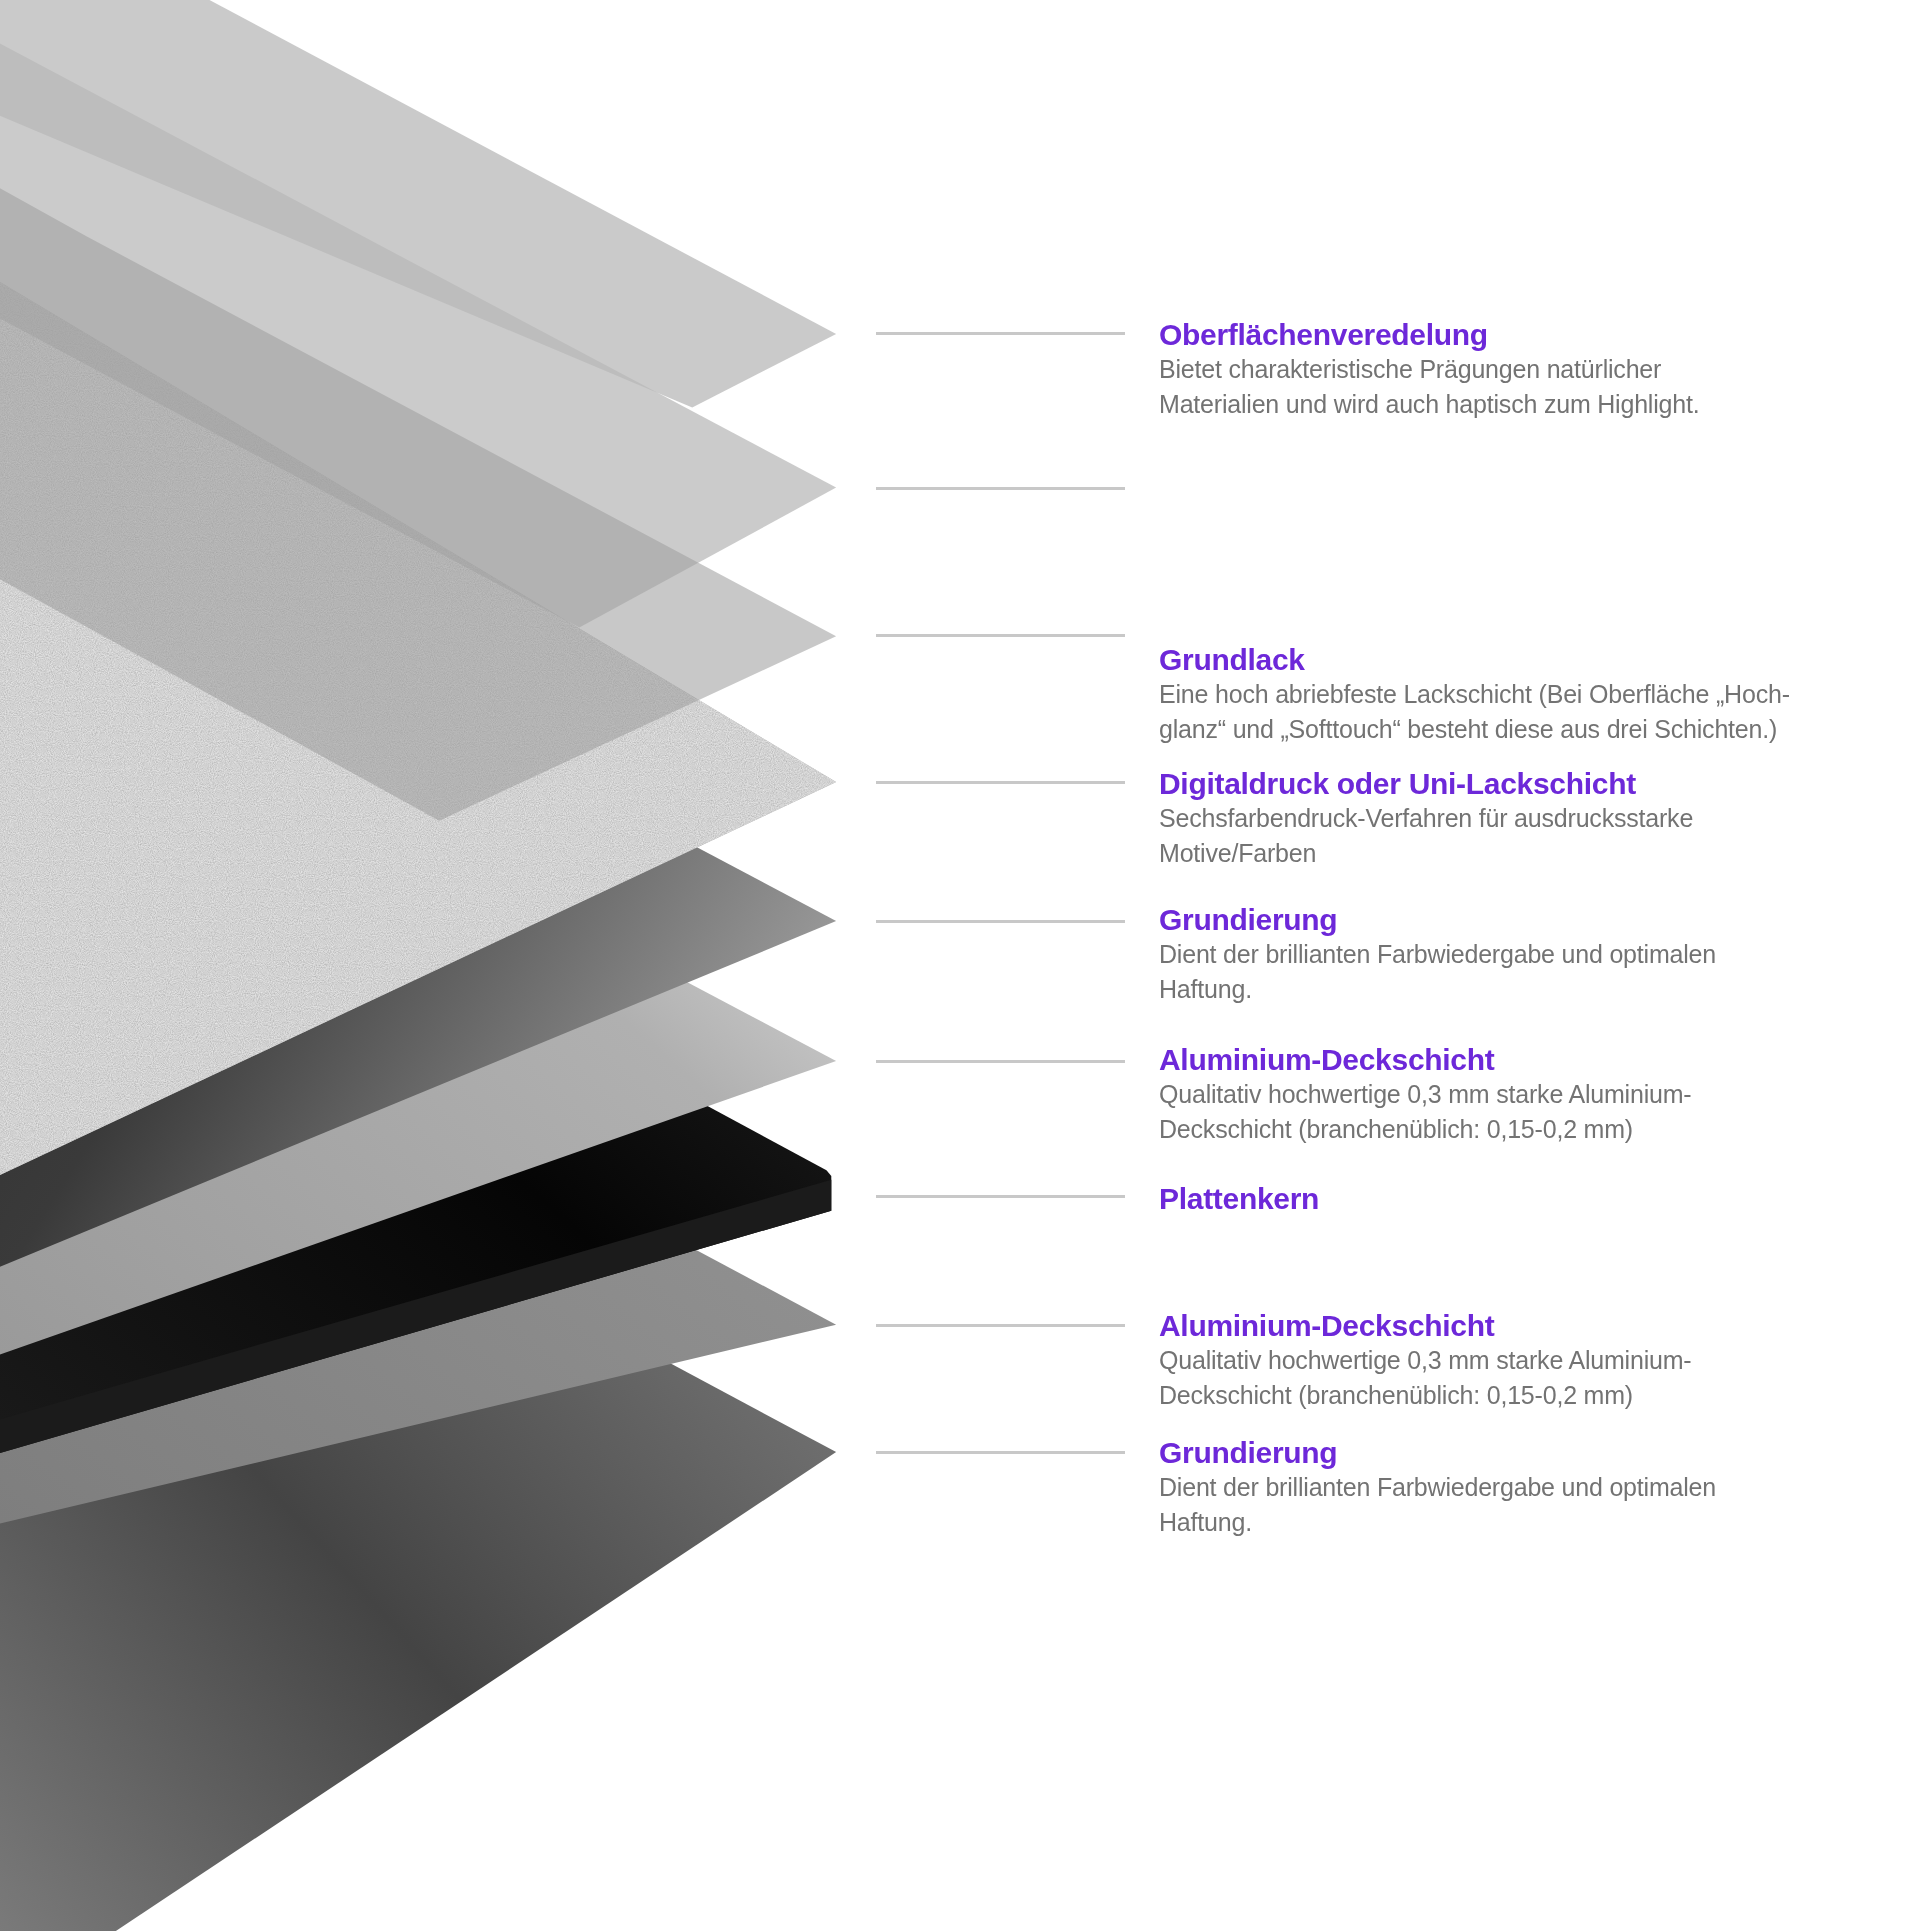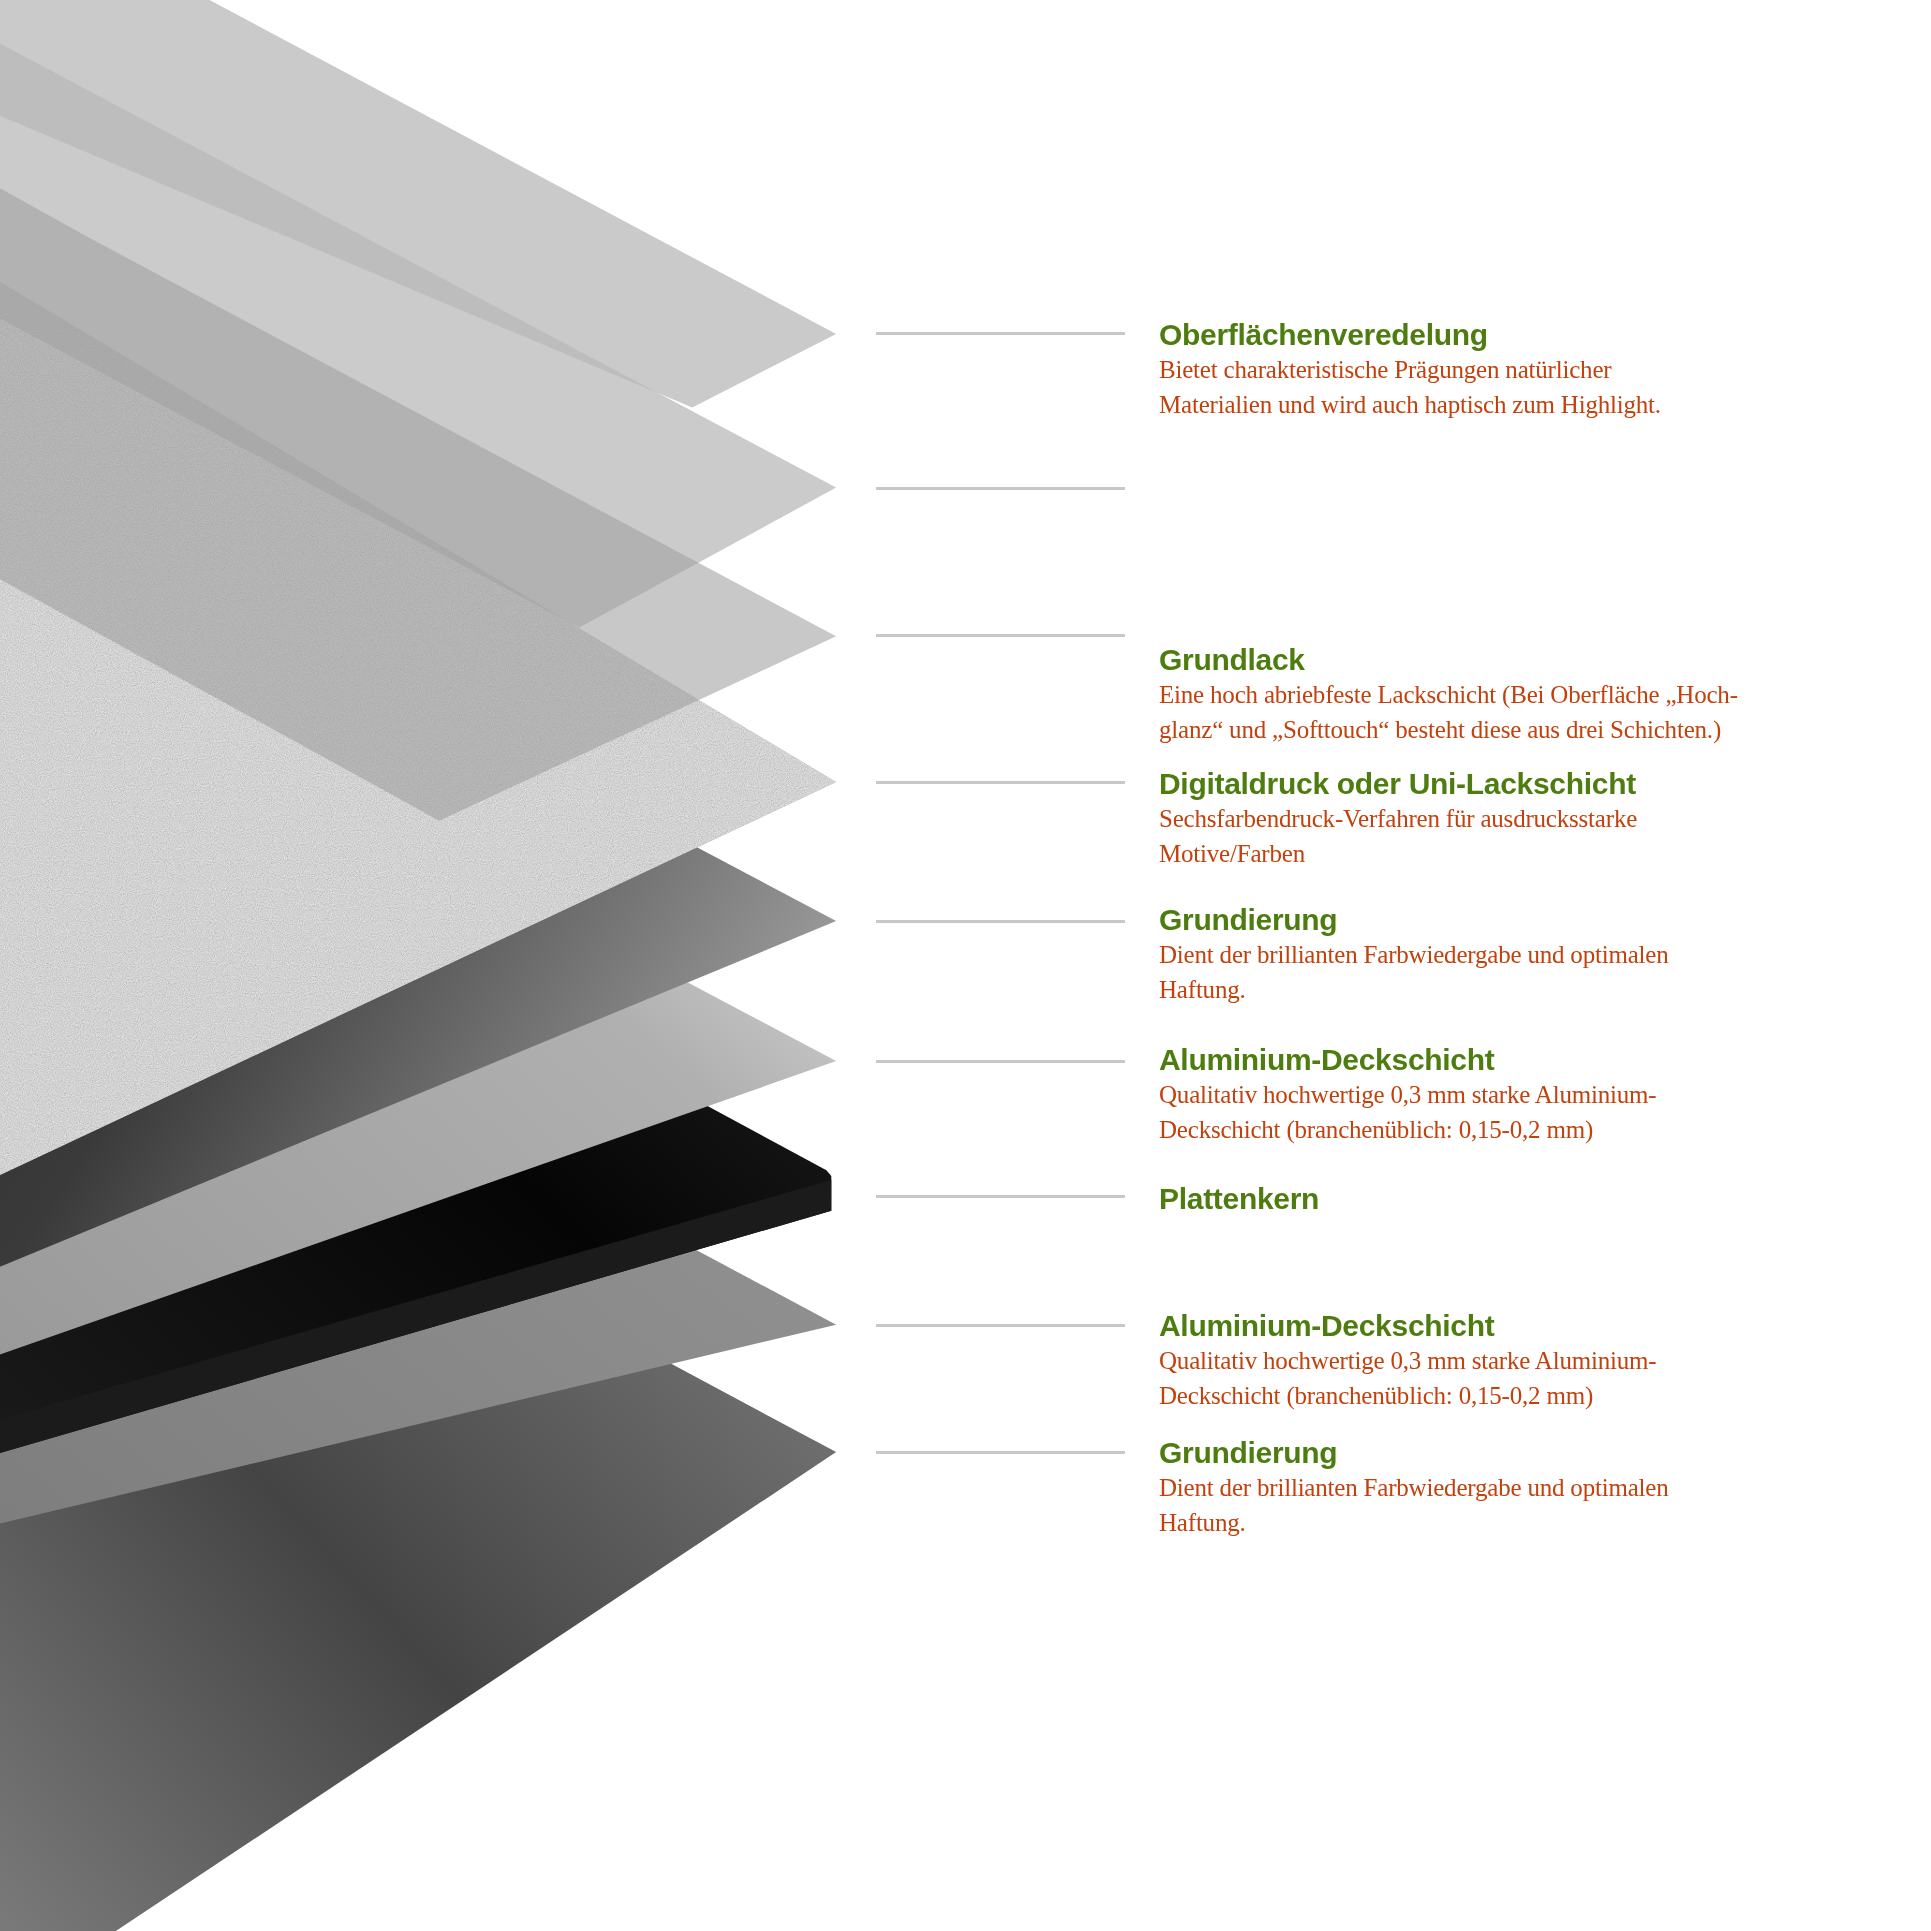--- a/index.html
+++ b/index.html
@@ -1,24 +1,24 @@
 <!DOCTYPE html>
 <html><head>
 <meta charset="utf-8">
 <style>
   html, body { margin:0; padding:0; background:#ffffff; }
   body { width:1931px; height:1931px; position:relative; overflow:hidden;
          font-family:"Liberation Sans", "DejaVu Sans", sans-serif; }
   #layers-graphic { position:absolute; left:0; top:0; width:1931px; height:1931px; }
   .leader { position:absolute; left:876px; width:249px; height:2.9px; background:#c8c8c8; }
   .label-block { position:absolute; left:1159px; width:753px; }
-  .label-title { color:#4d7c0f; font-size:30px; font-weight:bold; line-height:35px;
+  .label-title { color:#6d28d9; font-size:30px; font-weight:bold; line-height:35px;
                  letter-spacing:-0.3px; white-space:nowrap; }
-  .label-desc { color:#c2410c; font-size:25px; line-height:35px; white-space:pre-line;
-                letter-spacing:-0.2px;font-family:Liberation Serif, serif; }
+  .label-desc { color:#737373; font-size:25px; line-height:35px; white-space:pre-line;
+                letter-spacing:-0.2px; }
 </style>
 </head>
 <body>
 
 <svg id="layers-graphic" viewBox="0 0 2000 2000" xmlns="http://www.w3.org/2000/svg">
   <defs>
     <linearGradient id="gDark" x1="0" y1="0" x2="1" y2="0.6">
       <stop offset="0" stop-color="#2a2a2a"></stop>
       <stop offset="0.45" stop-color="#3a3a3a"></stop>
       <stop offset="1" stop-color="#9a9a9a"></stop>

